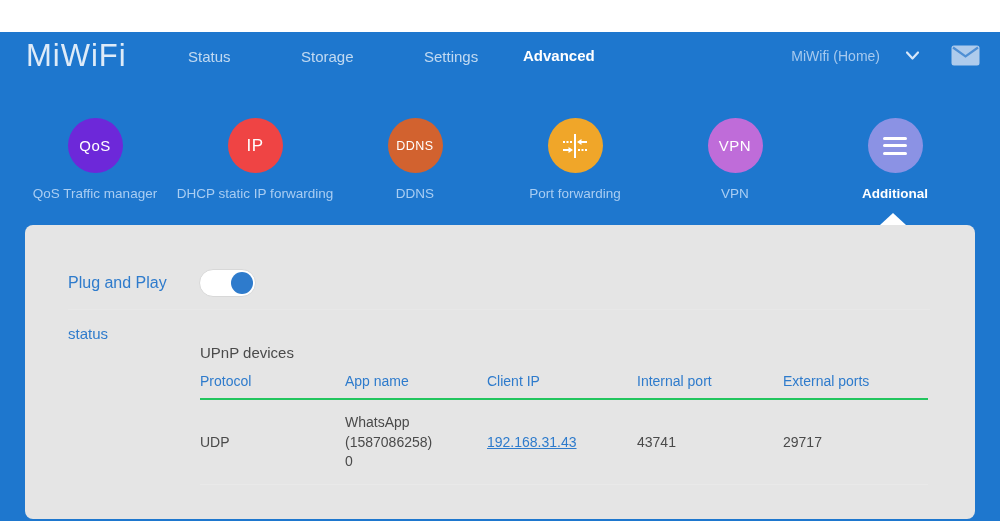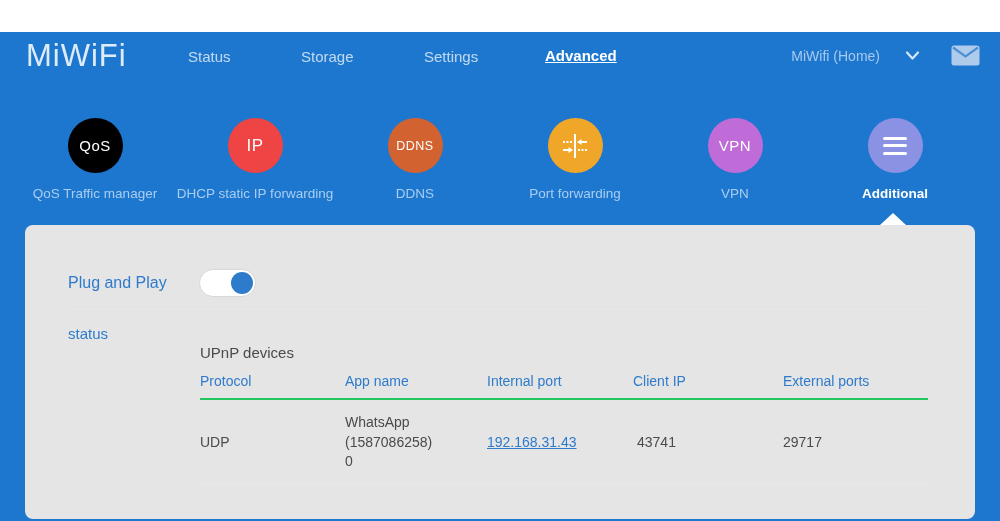--- a/index.html
+++ b/index.html
@@ -6,21 +6,21 @@
   body{font-family:"Liberation Sans",sans-serif;}
   .stage{position:relative;width:1000px;height:521px;background:#1e77ce;overflow:hidden;margin-top:32px;}
 
   
   .logo{position:absolute;left:26px;top:6px;font-size:31px;font-weight:300;color:#e9f2fb;letter-spacing:1px;opacity:.95;}
   .nav-item{position:absolute;top:16px;font-size:15px;color:rgba(255,255,255,.72);cursor:pointer;}
   .nav-item.active{color:#ffffff;font-weight:bold;}
   .nav-status{left:188px;}
   .nav-storage{left:301px;}
   .nav-settings{left:424px;}
-  .nav-advanced{left:545px;top:15px;text-decoration:underline;}
+  .nav-advanced{left:523px;top:15px;}
   .account{position:absolute;right:20px;top:13px;display:flex;align-items:center;gap:26px;}
   .account-label{font-size:14px;color:#a6c9ee;cursor:pointer;}
   .chev{display:block;cursor:pointer;}
   .mail{display:block;margin-left:6px;cursor:pointer;}
 
   
   .tabs{position:absolute;left:15px;top:86px;width:970px;display:flex;}
   .tab{width:160px;display:flex;flex-direction:column;align-items:center;cursor:pointer;}
   .tab-circle{width:55px;height:55px;border-radius:50%;display:flex;align-items:center;justify-content:center;color:#fff;}
   .tab-badge{color:#fff;letter-spacing:.5px;}
@@ -76,21 +76,21 @@
     </svg>
     <svg class="mail" width="29" height="21" viewBox="0 0 29 21">
       <rect x="0.5" y="0.5" width="28" height="20" rx="2.5" fill="#aecbec"></rect>
       <polyline points="2,2.5 14.5,11.5 27,2.5" fill="none" stroke="#4f8fd4" stroke-width="2.2"></polyline>
     </svg>
   </div>
 
   <div class="tabs">
 
     <div class="tab">
-      <div class="tab-circle" style="background: #000000;">
+      <div class="tab-circle" style="background: #6d28d9;">
         <span class="tab-badge b-qos">QoS</span>
       </div>
       <div class="tab-label">QoS Traffic manager</div>
     </div>
 
     <div class="tab">
       <div class="tab-circle" style="background: #ef4444;">
         <span class="tab-badge b-ip">IP</span>
       </div>
       <div class="tab-label">DHCP static IP forwarding</div>
@@ -154,22 +154,22 @@
 
     <div class="divider1"></div>
 
     <div class="status-label">status</div>
     <div class="section-title">UPnP devices</div>
 
     <div class="table">
       <div class="thead">
         <div class="th c0">Protocol</div>
         <div class="th c1">App name</div>
+        <div class="th c2">Client IP</div>
         <div class="th c3">Internal port</div>
-        <div class="th c2">Client IP</div>
         <div class="th c4">External ports</div>
       </div>
       <div class="trow">
         <div class="td c0">UDP</div>
         <div class="td c1">
           <span class="app-line">WhatsApp (1587086258)</span>
           <span class="app-line">0</span>
         </div>
         <div class="td c2">
           <a class="ip-link">192.168.31.43</a>

